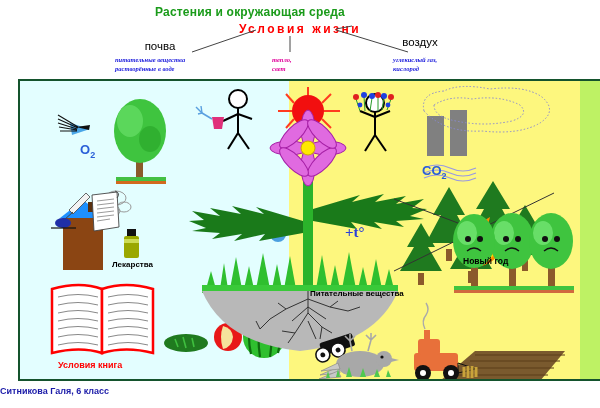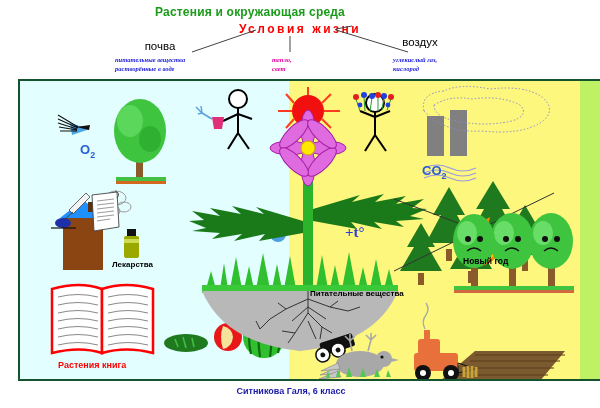--- a/index.html
+++ b/index.html
@@ -23,21 +23,21 @@
   #soil-note{left:115px;top:56px;width:110px;}
   #sun-note{left:272px;top:56px;width:60px;}
   #air-note{left:393px;top:56px;width:100px;}
 
   
   #panel{position:absolute;left:18px;top:79px;width:596px;height:302px;
     border:2px solid #14532d;box-sizing:border-box;overflow:hidden;background:#bef264;}
   #panel-left{position:absolute;left:0;top:0;width:269px;height:100%;background:#e3feff;}
   #panel-right{position:absolute;left:269px;top:0;width:291px;height:100%;background:#fdf77e;}
 
-  #signature{position:absolute;left:0;top:386px;width:582px;text-align:center;
+  #signature{position:absolute;left:0;top:386px;width:582px;text-align:left;
     color:#1a1aa8;font-size:9px;font-weight:bold;}
 
   .o2,.co2{position:absolute;color:#2a5fd8;font-weight:bold;font-size:13px;}
   .o2 sub,.co2 sub{font-size:9px;}
   #lbl-o2{left:60px;top:61px;}
   #lbl-co2{left:402px;top:82px;}
   #lbl-temp{position:absolute;left:325px;top:143px;color:#2a3fd8;font-weight:bold;
     font-size:15px;font-family:"Liberation Serif",serif;}
   #lbl-nutrients{position:absolute;left:270px;top:208px;color:#000;font-size:8px;font-weight:bold;margin-left:20px;}
   #lbl-newyear{position:absolute;left:443px;top:143px;color:#000;font-size:8.5px;font-weight:bold;margin-top:32px;}
@@ -457,16 +457,16 @@
   <div class="o2" id="lbl-o2">
     <span>O</span><sub>2</sub>
   </div>
   <div class="co2" id="lbl-co2">
     <span>CO</span><sub>2</sub>
   </div>
   <div id="lbl-temp">+t°</div>
   <div id="lbl-nutrients">Питательные вещества</div>
   <div id="lbl-newyear">Новый год</div>
   <div id="lbl-medicine">Лекарства</div>
-  <div id="lbl-redbook">Растения книга</div>
+  <div id="lbl-redbook">Условия книга</div>
 </div>
 
 <div id="signature">Ситникова Галя, 6 класс</div>
 
 </body></html>

